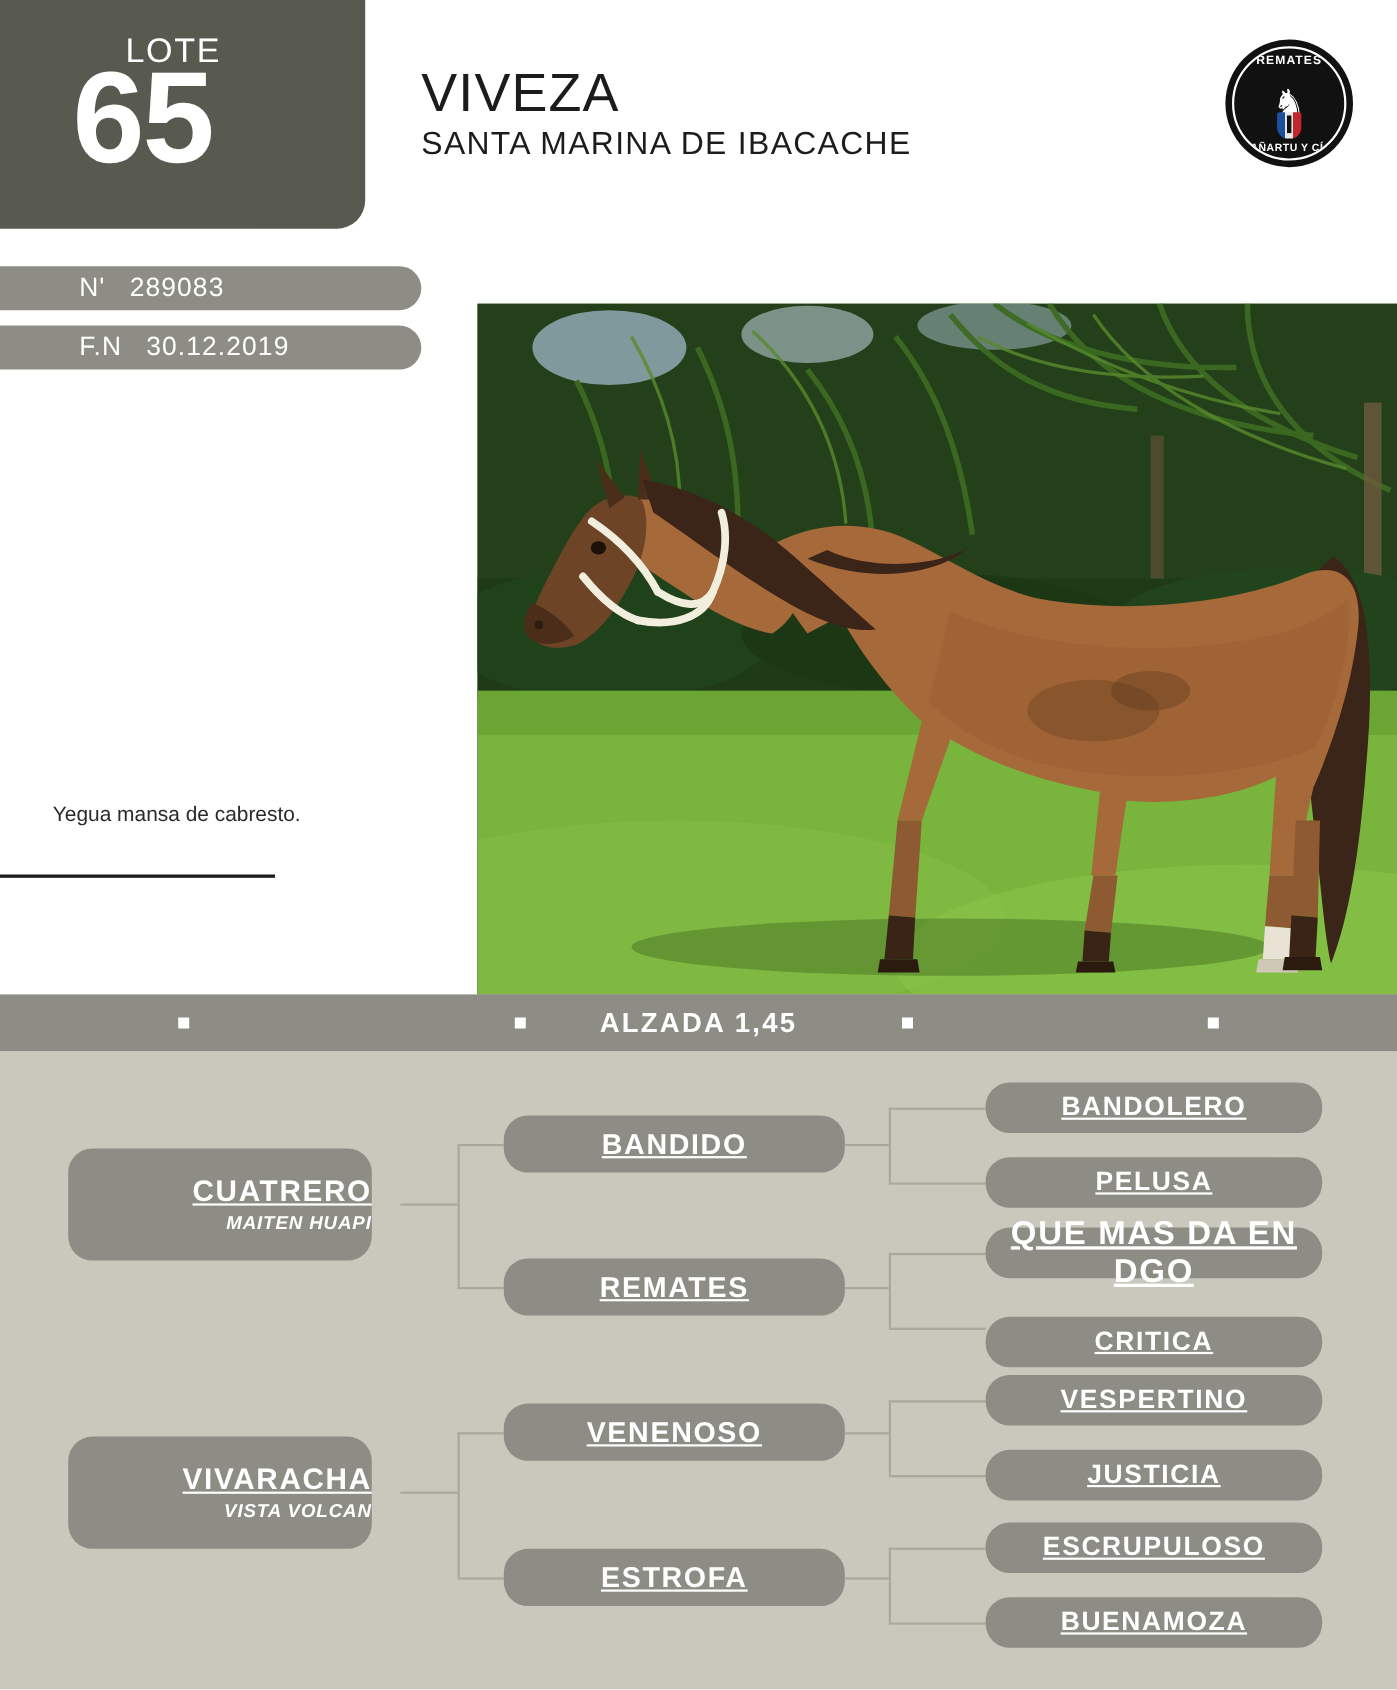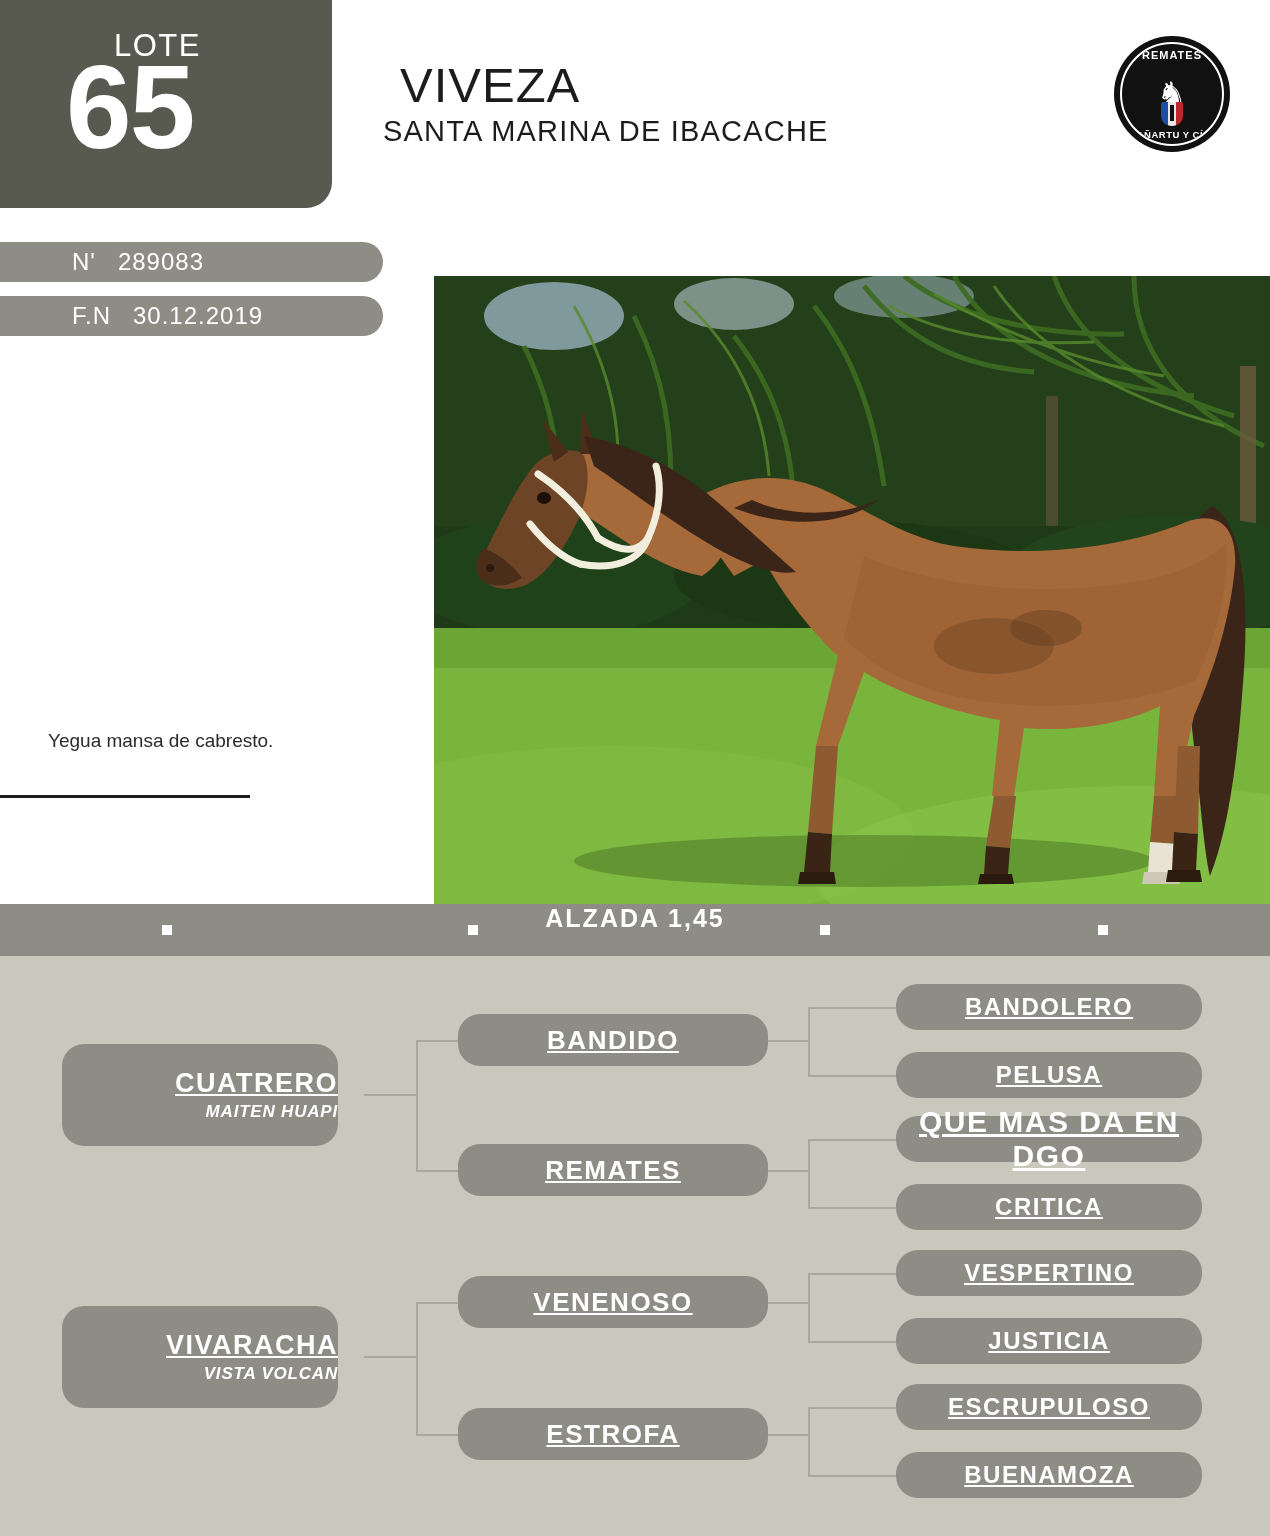--- a/index.html
+++ b/index.html
@@ -23,21 +23,21 @@
   }
   .lote-number {
     position: absolute; left: 66px; top: 48px;
     font-size: 118px; font-weight: 700; line-height: 1;
     letter-spacing: -2px;
   }
 
   .title-block { position: absolute; left: 383px; top: 60px; }
   .horse-name {
     font-size: 49px; font-weight: 400; color: #1c1c1c;
-    letter-spacing: 1px; line-height: 1.05; margin-left: 17px;
+    letter-spacing: 1px; line-height: 1.05;
   }
   .horse-farm {
     font-size: 29px; font-weight: 400; color: #1c1c1c;
     letter-spacing: 1.2px; margin-top: 4px;
   }
 
   
   .logo {
     position: absolute; right: 40px; top: 36px;
     width: 116px; height: 116px; border-radius: 50%;
@@ -104,21 +104,21 @@
     width: 836px; height: 628px;
     overflow: hidden;
     background: #4a6b2f;
   }
   .photo svg { display:block; }
 
   
   .alzada-bar {
     position: absolute; left: 0; top: 904px; width: 1270px; height: 52px;
     background: #8d8d85; color: #fff;
-    display: flex; align-items: flex-start; justify-content: center;
+    display: flex; align-items: center; justify-content: center;
     font-size: 25px; font-weight: 700; letter-spacing: 2px;
   }
   .alzada-bar .tick {
     position: absolute; width: 10px; height: 10px; background: #fff; top: 21px;
   }
 
   
   .pedigree {
     position: absolute; left: 0; top: 956px; width: 1270px; height: 580px;
     background: #c9c8bd;
@@ -148,21 +148,21 @@
   .g2b { top: 188px; }
   .g2c { top: 320px; }
   .g2d { top: 452px; }
 
   
   .g3 { left: 896px; width: 306px; height: 46px; }
   .g3 .nm { font-size: 24px; }
   .g3a { top: 28px; }
   .g3b { top: 96px; }
   .g3c { top: 160px; }
-  .g3d { top: 228px; justify-content: center; }
+  .g3d { top: 241px; justify-content: center; }
   .g3e { top: 294px; }
   .g3f { top: 362px; }
   .g3g { top: 428px; }
   .g3h { top: 496px; }
   .vline { position: absolute; width: 2px; background: #a9a89c; }
   .hline { position: absolute; height: 2px; background: #a9a89c; }
 </style>
 </head>
 <body>
 

